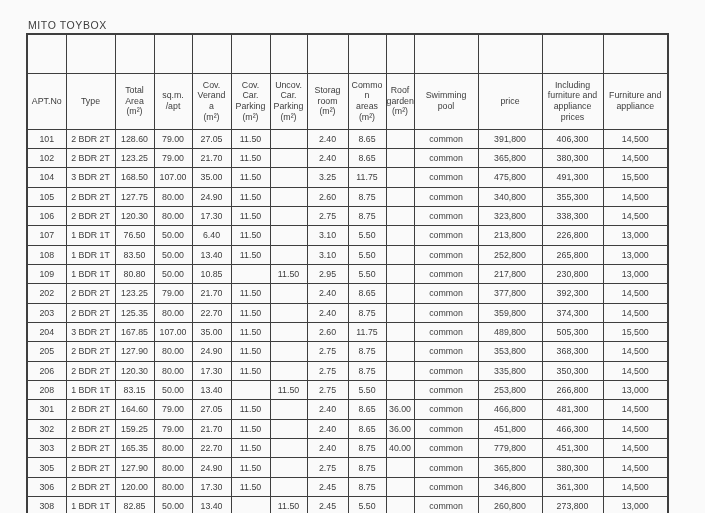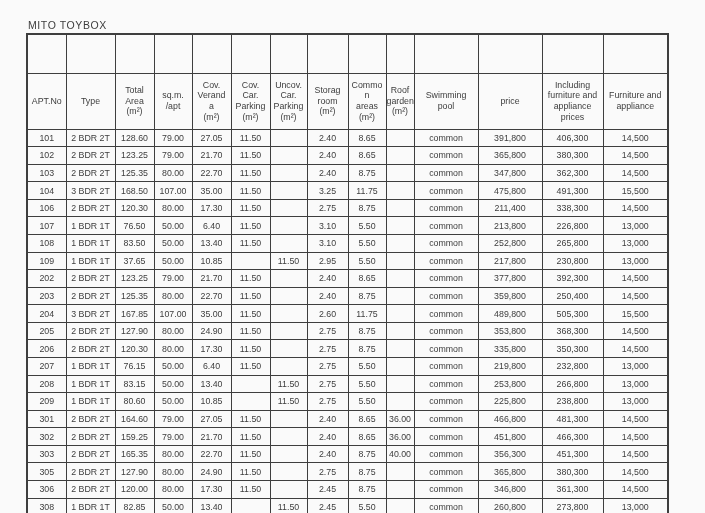--- a/index.html
+++ b/index.html
@@ -144,64 +144,64 @@
           <td></td>
           <td>2.40</td>
           <td>8.65</td>
           <td></td>
           <td>common</td>
           <td>365,800</td>
           <td>380,300</td>
           <td>14,500</td>
         </tr>
         <tr>
-          <td>103</td>
-          <td>2 BDR 2T</td>
-          <td>125.35</td>
-          <td>80.00</td>
-          <td>22.70</td>
-          <td>11.50</td>
-          <td></td>
-          <td>2.40</td>
-          <td>8.75</td>
-          <td></td>
-          <td>common</td>
-          <td>347,800</td>
-          <td>362,300</td>
-          <td>14,500</td>
-        </tr>
-        <tr>
           <td>104</td>
           <td>3 BDR 2T</td>
           <td>168.50</td>
           <td>107.00</td>
           <td>35.00</td>
           <td>11.50</td>
           <td></td>
           <td>3.25</td>
           <td>11.75</td>
           <td></td>
           <td>common</td>
           <td>475,800</td>
           <td>491,300</td>
           <td>15,500</td>
         </tr>
         <tr>
+          <td>105</td>
+          <td>2 BDR 2T</td>
+          <td>127.75</td>
+          <td>80.00</td>
+          <td>24.90</td>
+          <td>11.50</td>
+          <td></td>
+          <td>2.60</td>
+          <td>8.75</td>
+          <td></td>
+          <td>common</td>
+          <td>340,800</td>
+          <td>355,300</td>
+          <td>14,500</td>
+        </tr>
+        <tr>
           <td>106</td>
           <td>2 BDR 2T</td>
           <td>120.30</td>
           <td>80.00</td>
           <td>17.30</td>
           <td>11.50</td>
           <td></td>
           <td>2.75</td>
           <td>8.75</td>
           <td></td>
           <td>common</td>
-          <td>211,400</td>
+          <td>323,800</td>
           <td>338,300</td>
           <td>14,500</td>
         </tr>
         <tr>
           <td>107</td>
           <td>1 BDR 1T</td>
           <td>76.50</td>
           <td>50.00</td>
           <td>6.40</td>
           <td>11.50</td>
@@ -226,21 +226,21 @@
           <td>5.50</td>
           <td></td>
           <td>common</td>
           <td>252,800</td>
           <td>265,800</td>
           <td>13,000</td>
         </tr>
         <tr>
           <td>109</td>
           <td>1 BDR 1T</td>
-          <td>37.65</td>
+          <td>80.80</td>
           <td>50.00</td>
           <td>10.85</td>
           <td></td>
           <td>11.50</td>
           <td>2.95</td>
           <td>5.50</td>
           <td></td>
           <td>common</td>
           <td>217,800</td>
           <td>230,800</td>
@@ -268,21 +268,21 @@
           <td>125.35</td>
           <td>80.00</td>
           <td>22.70</td>
           <td>11.50</td>
           <td></td>
           <td>2.40</td>
           <td>8.75</td>
           <td></td>
           <td>common</td>
           <td>359,800</td>
-          <td>250,400</td>
+          <td>374,300</td>
           <td>14,500</td>
         </tr>
         <tr>
           <td>204</td>
           <td>3 BDR 2T</td>
           <td>167.85</td>
           <td>107.00</td>
           <td>35.00</td>
           <td>11.50</td>
           <td></td>
@@ -320,68 +320,36 @@
           <td></td>
           <td>2.75</td>
           <td>8.75</td>
           <td></td>
           <td>common</td>
           <td>335,800</td>
           <td>350,300</td>
           <td>14,500</td>
         </tr>
         <tr>
-          <td>207</td>
-          <td>1 BDR 1T</td>
-          <td>76.15</td>
-          <td>50.00</td>
-          <td>6.40</td>
-          <td>11.50</td>
-          <td></td>
-          <td>2.75</td>
-          <td>5.50</td>
-          <td></td>
-          <td>common</td>
-          <td>219,800</td>
-          <td>232,800</td>
-          <td>13,000</td>
-        </tr>
-        <tr>
           <td>208</td>
           <td>1 BDR 1T</td>
           <td>83.15</td>
           <td>50.00</td>
           <td>13.40</td>
           <td></td>
           <td>11.50</td>
           <td>2.75</td>
           <td>5.50</td>
           <td></td>
           <td>common</td>
           <td>253,800</td>
           <td>266,800</td>
           <td>13,000</td>
         </tr>
         <tr>
-          <td>209</td>
-          <td>1 BDR 1T</td>
-          <td>80.60</td>
-          <td>50.00</td>
-          <td>10.85</td>
-          <td></td>
-          <td>11.50</td>
-          <td>2.75</td>
-          <td>5.50</td>
-          <td></td>
-          <td>common</td>
-          <td>225,800</td>
-          <td>238,800</td>
-          <td>13,000</td>
-        </tr>
-        <tr>
           <td>301</td>
           <td>2 BDR 2T</td>
           <td>164.60</td>
           <td>79.00</td>
           <td>27.05</td>
           <td>11.50</td>
           <td></td>
           <td>2.40</td>
           <td>8.65</td>
           <td>36.00</td>
@@ -411,21 +379,21 @@
           <td>2 BDR 2T</td>
           <td>165.35</td>
           <td>80.00</td>
           <td>22.70</td>
           <td>11.50</td>
           <td></td>
           <td>2.40</td>
           <td>8.75</td>
           <td>40.00</td>
           <td>common</td>
-          <td>356,300</td>
+          <td>779,800</td>
           <td>451,300</td>
           <td>14,500</td>
         </tr>
         <tr>
           <td>305</td>
           <td>2 BDR 2T</td>
           <td>127.90</td>
           <td>80.00</td>
           <td>24.90</td>
           <td>11.50</td>

